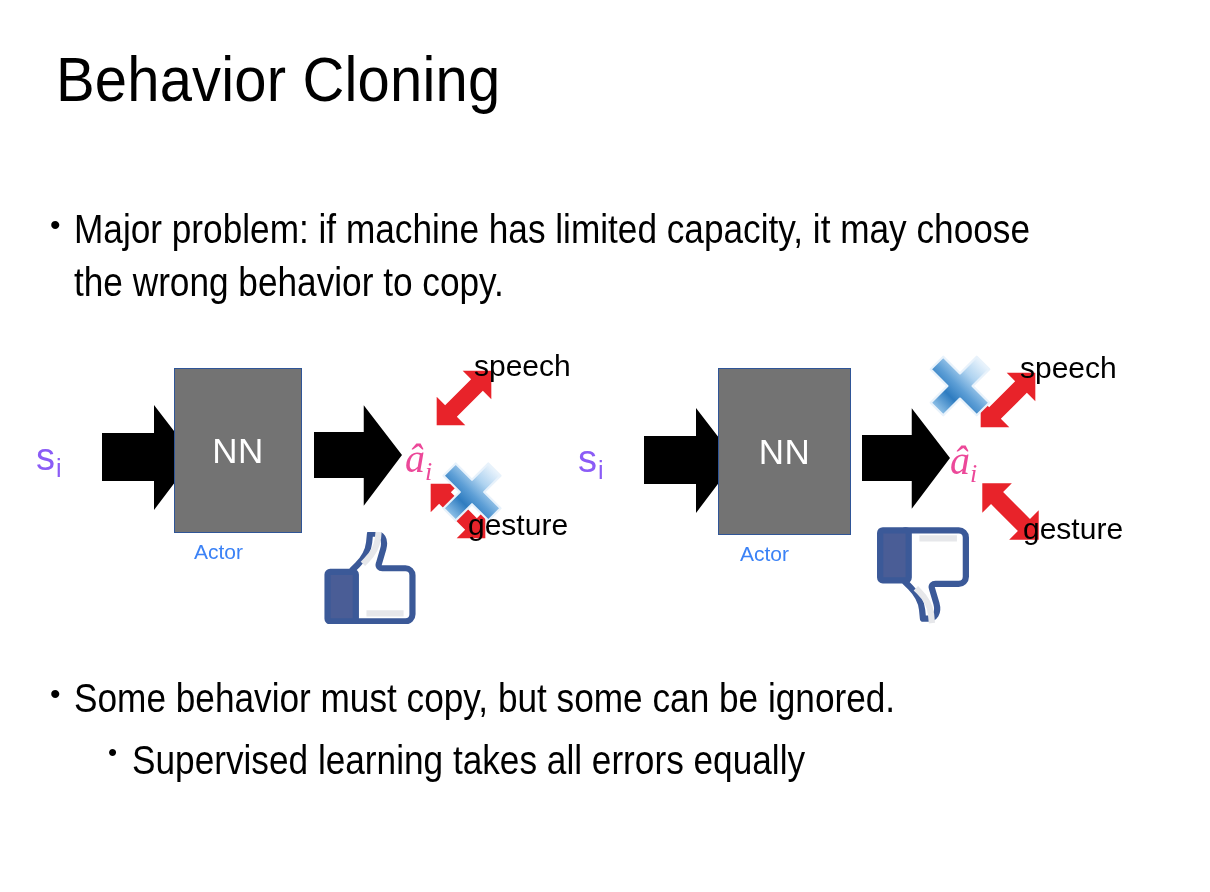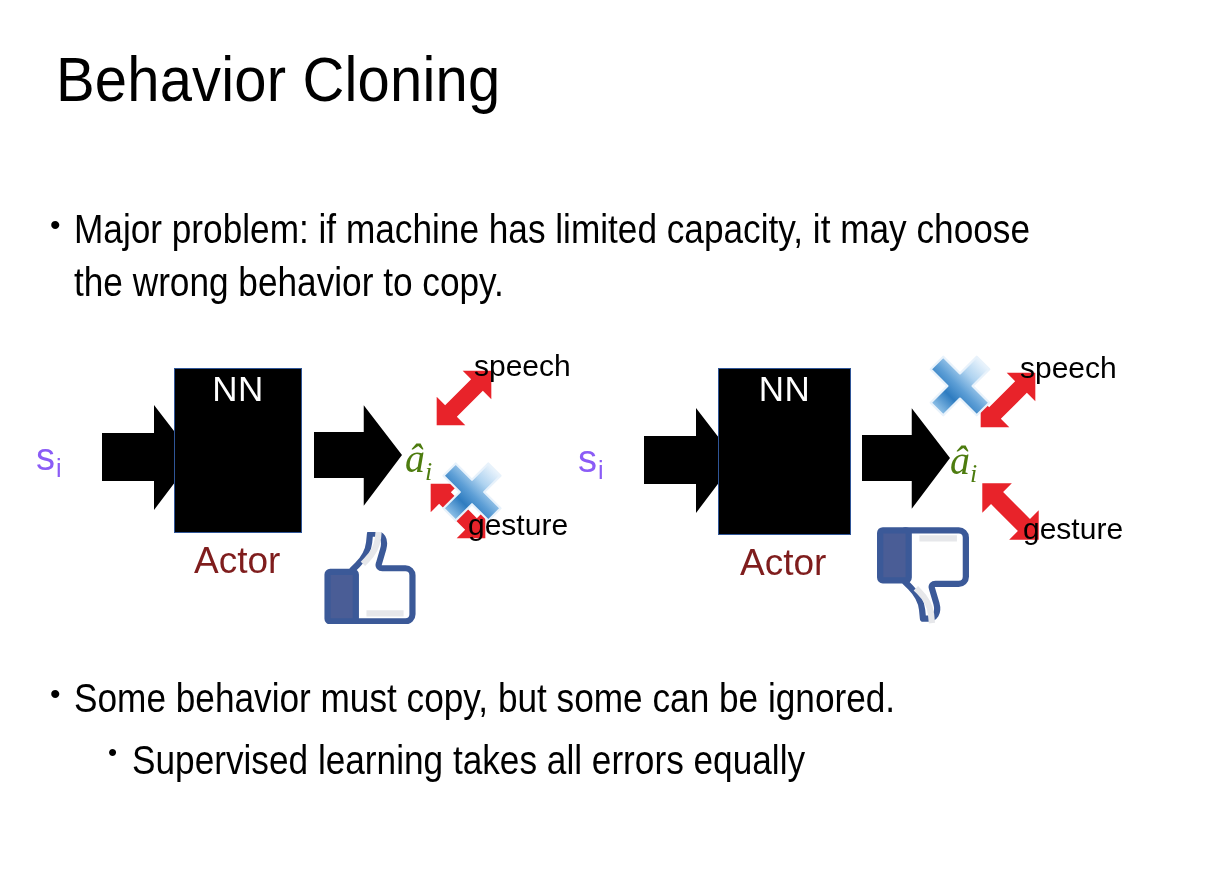--- a/index.html
+++ b/index.html
@@ -99,47 +99,48 @@
     white-space: nowrap;
   }
   .state-label .sub {
     font-size: 25px;
     vertical-align: -0.28em;
     padding-left: 1px;
   }
 
   .nn-box {
     position: absolute;
-    background: #000000;
+    background: #737373;
     border: 1px solid #2F5597;
     box-sizing: border-box;
     display: flex;
+    align-items: center;
     justify-content: center;
   }
   .nn-box .nn-text {
     color: #ffffff;
     font-family: "Liberation Sans", sans-serif;
     font-size: 35px;
     letter-spacing: 0.5px;
   }
 
   .actor-label {
     position: absolute;
     font-family: "Liberation Sans", sans-serif;
-    font-size: 37px;
-    color: #7f1d1d;
+    font-size: 21px;
+    color: #3b82f6;
     white-space: nowrap;
   }
 
   .action-label {
     position: absolute;
     font-family: "Liberation Serif", serif;
     font-style: italic;
     font-size: 40px;
-    color: #4d7c0f;
+    color: #ec4899;
     white-space: nowrap;
   }
   .action-label .hat {
     position: relative;
   }
   .action-label .sub {
     font-size: 26px;
     vertical-align: -0.3em;
   }
 

